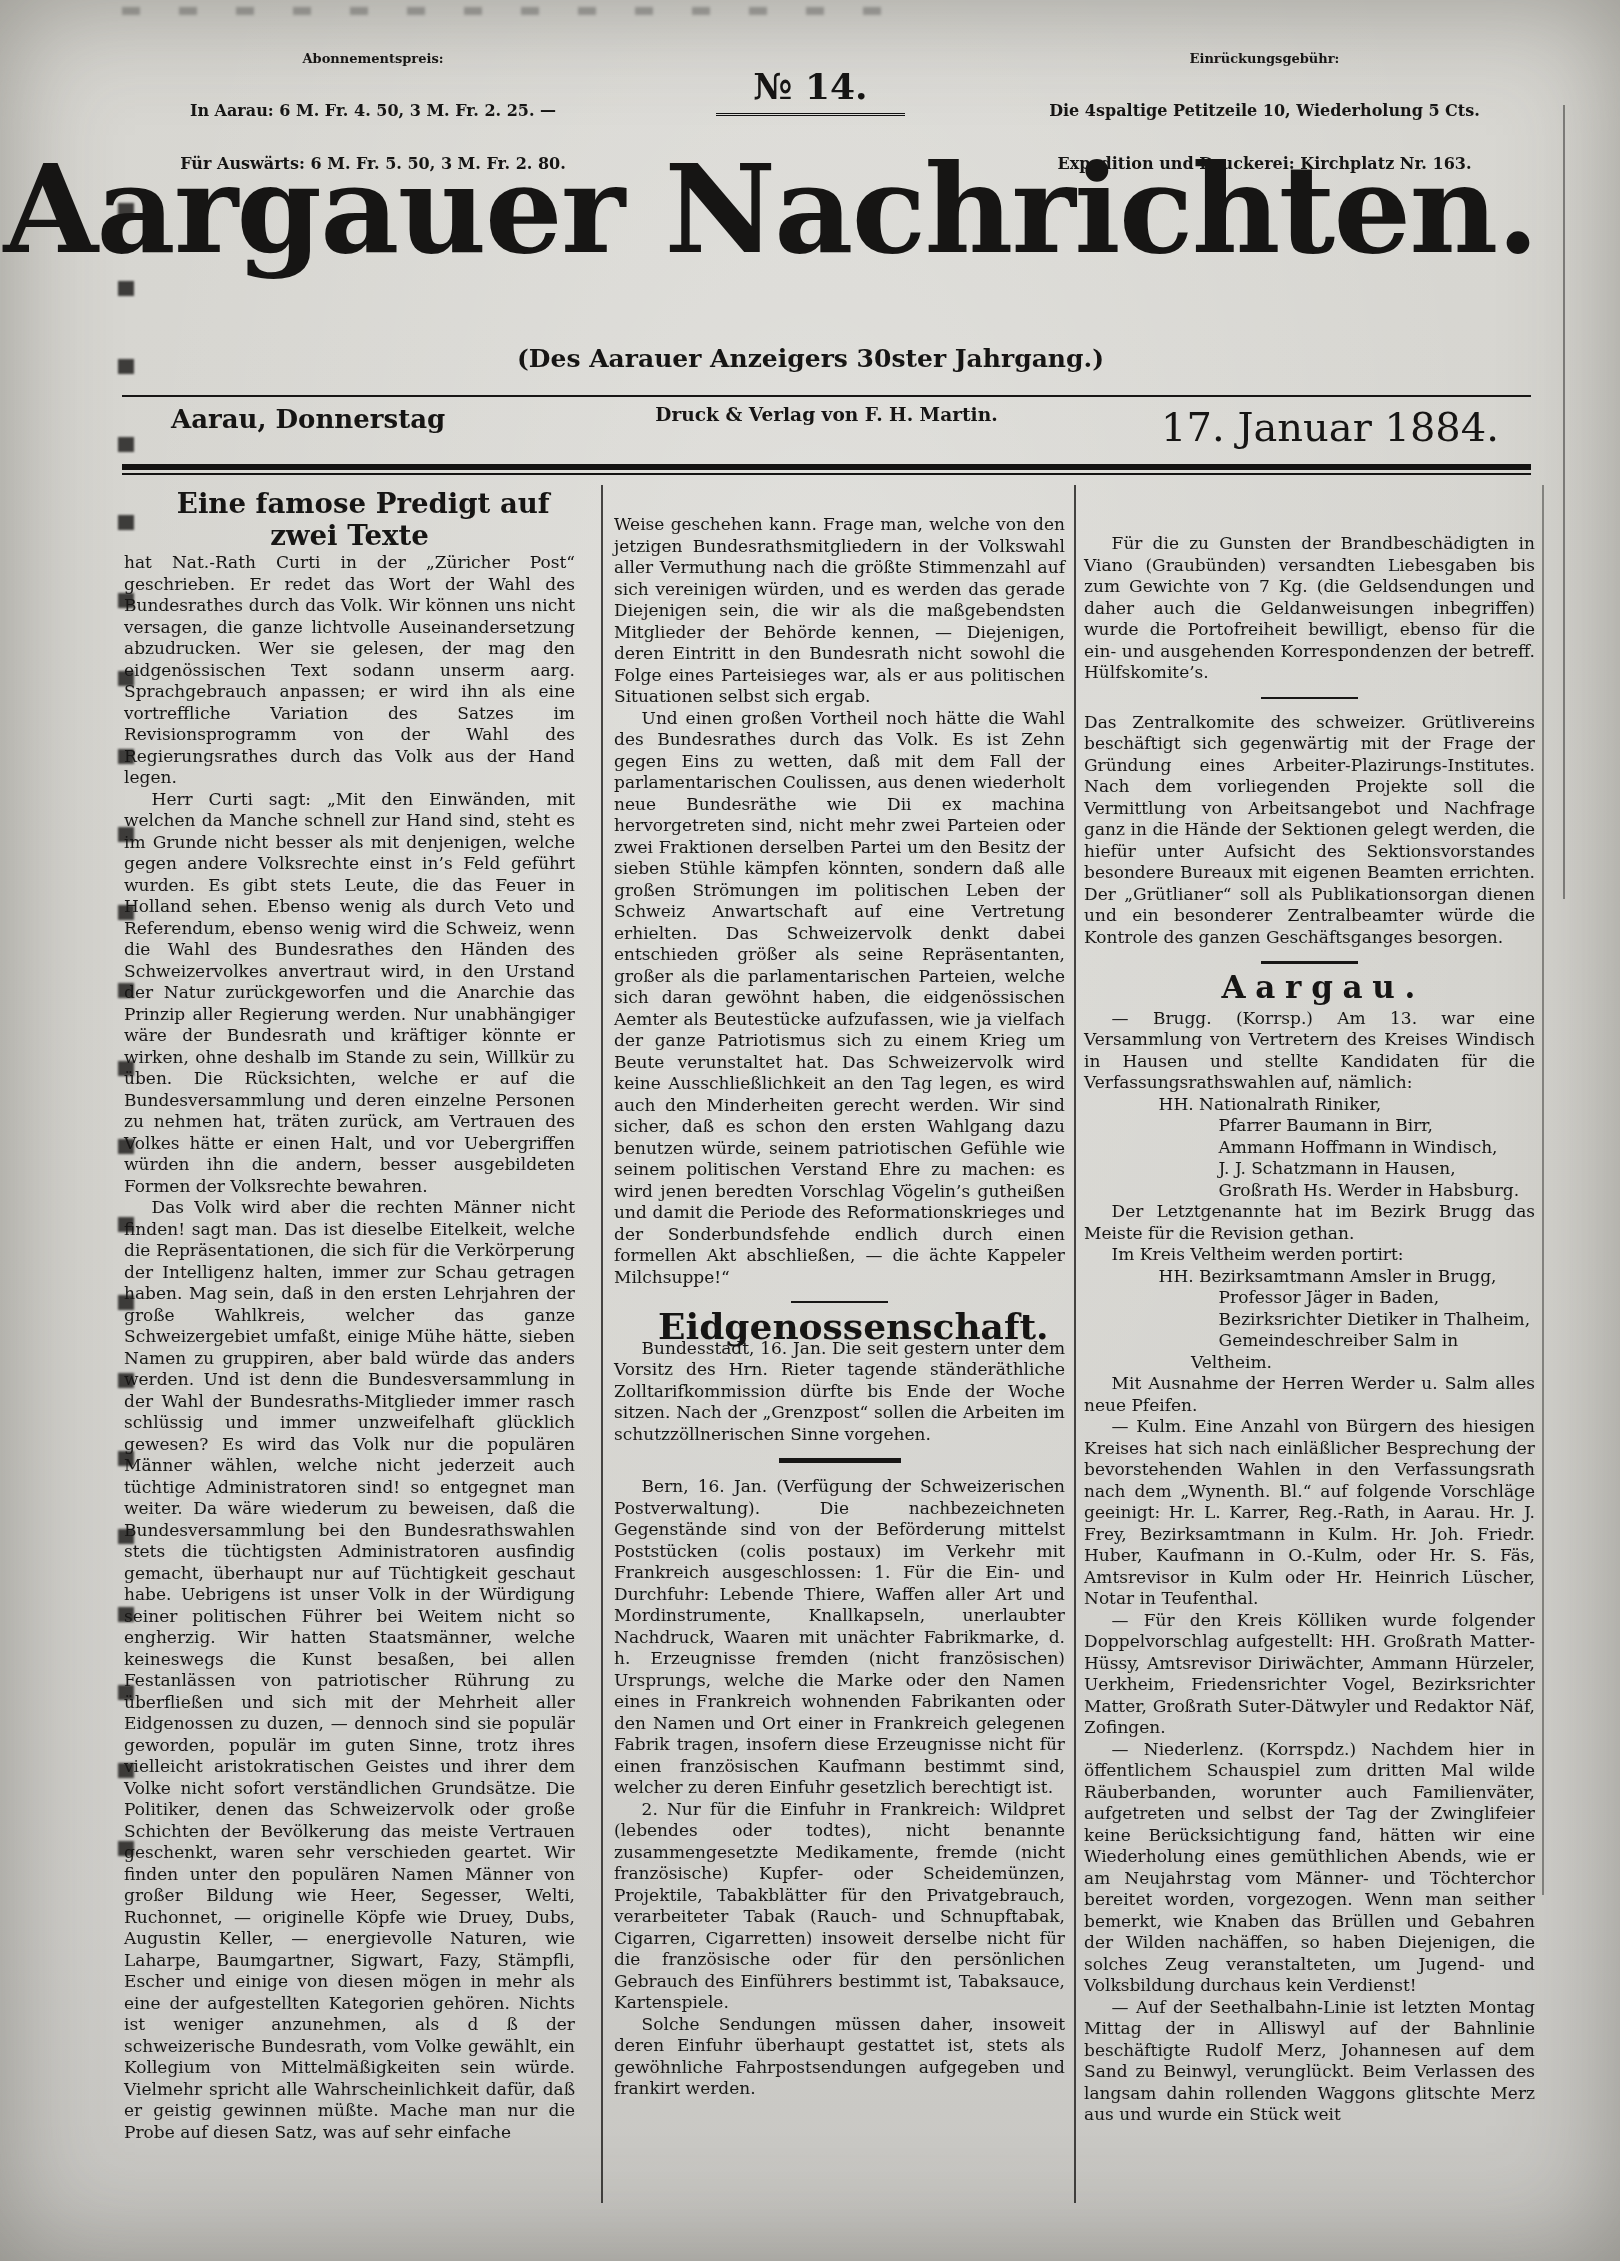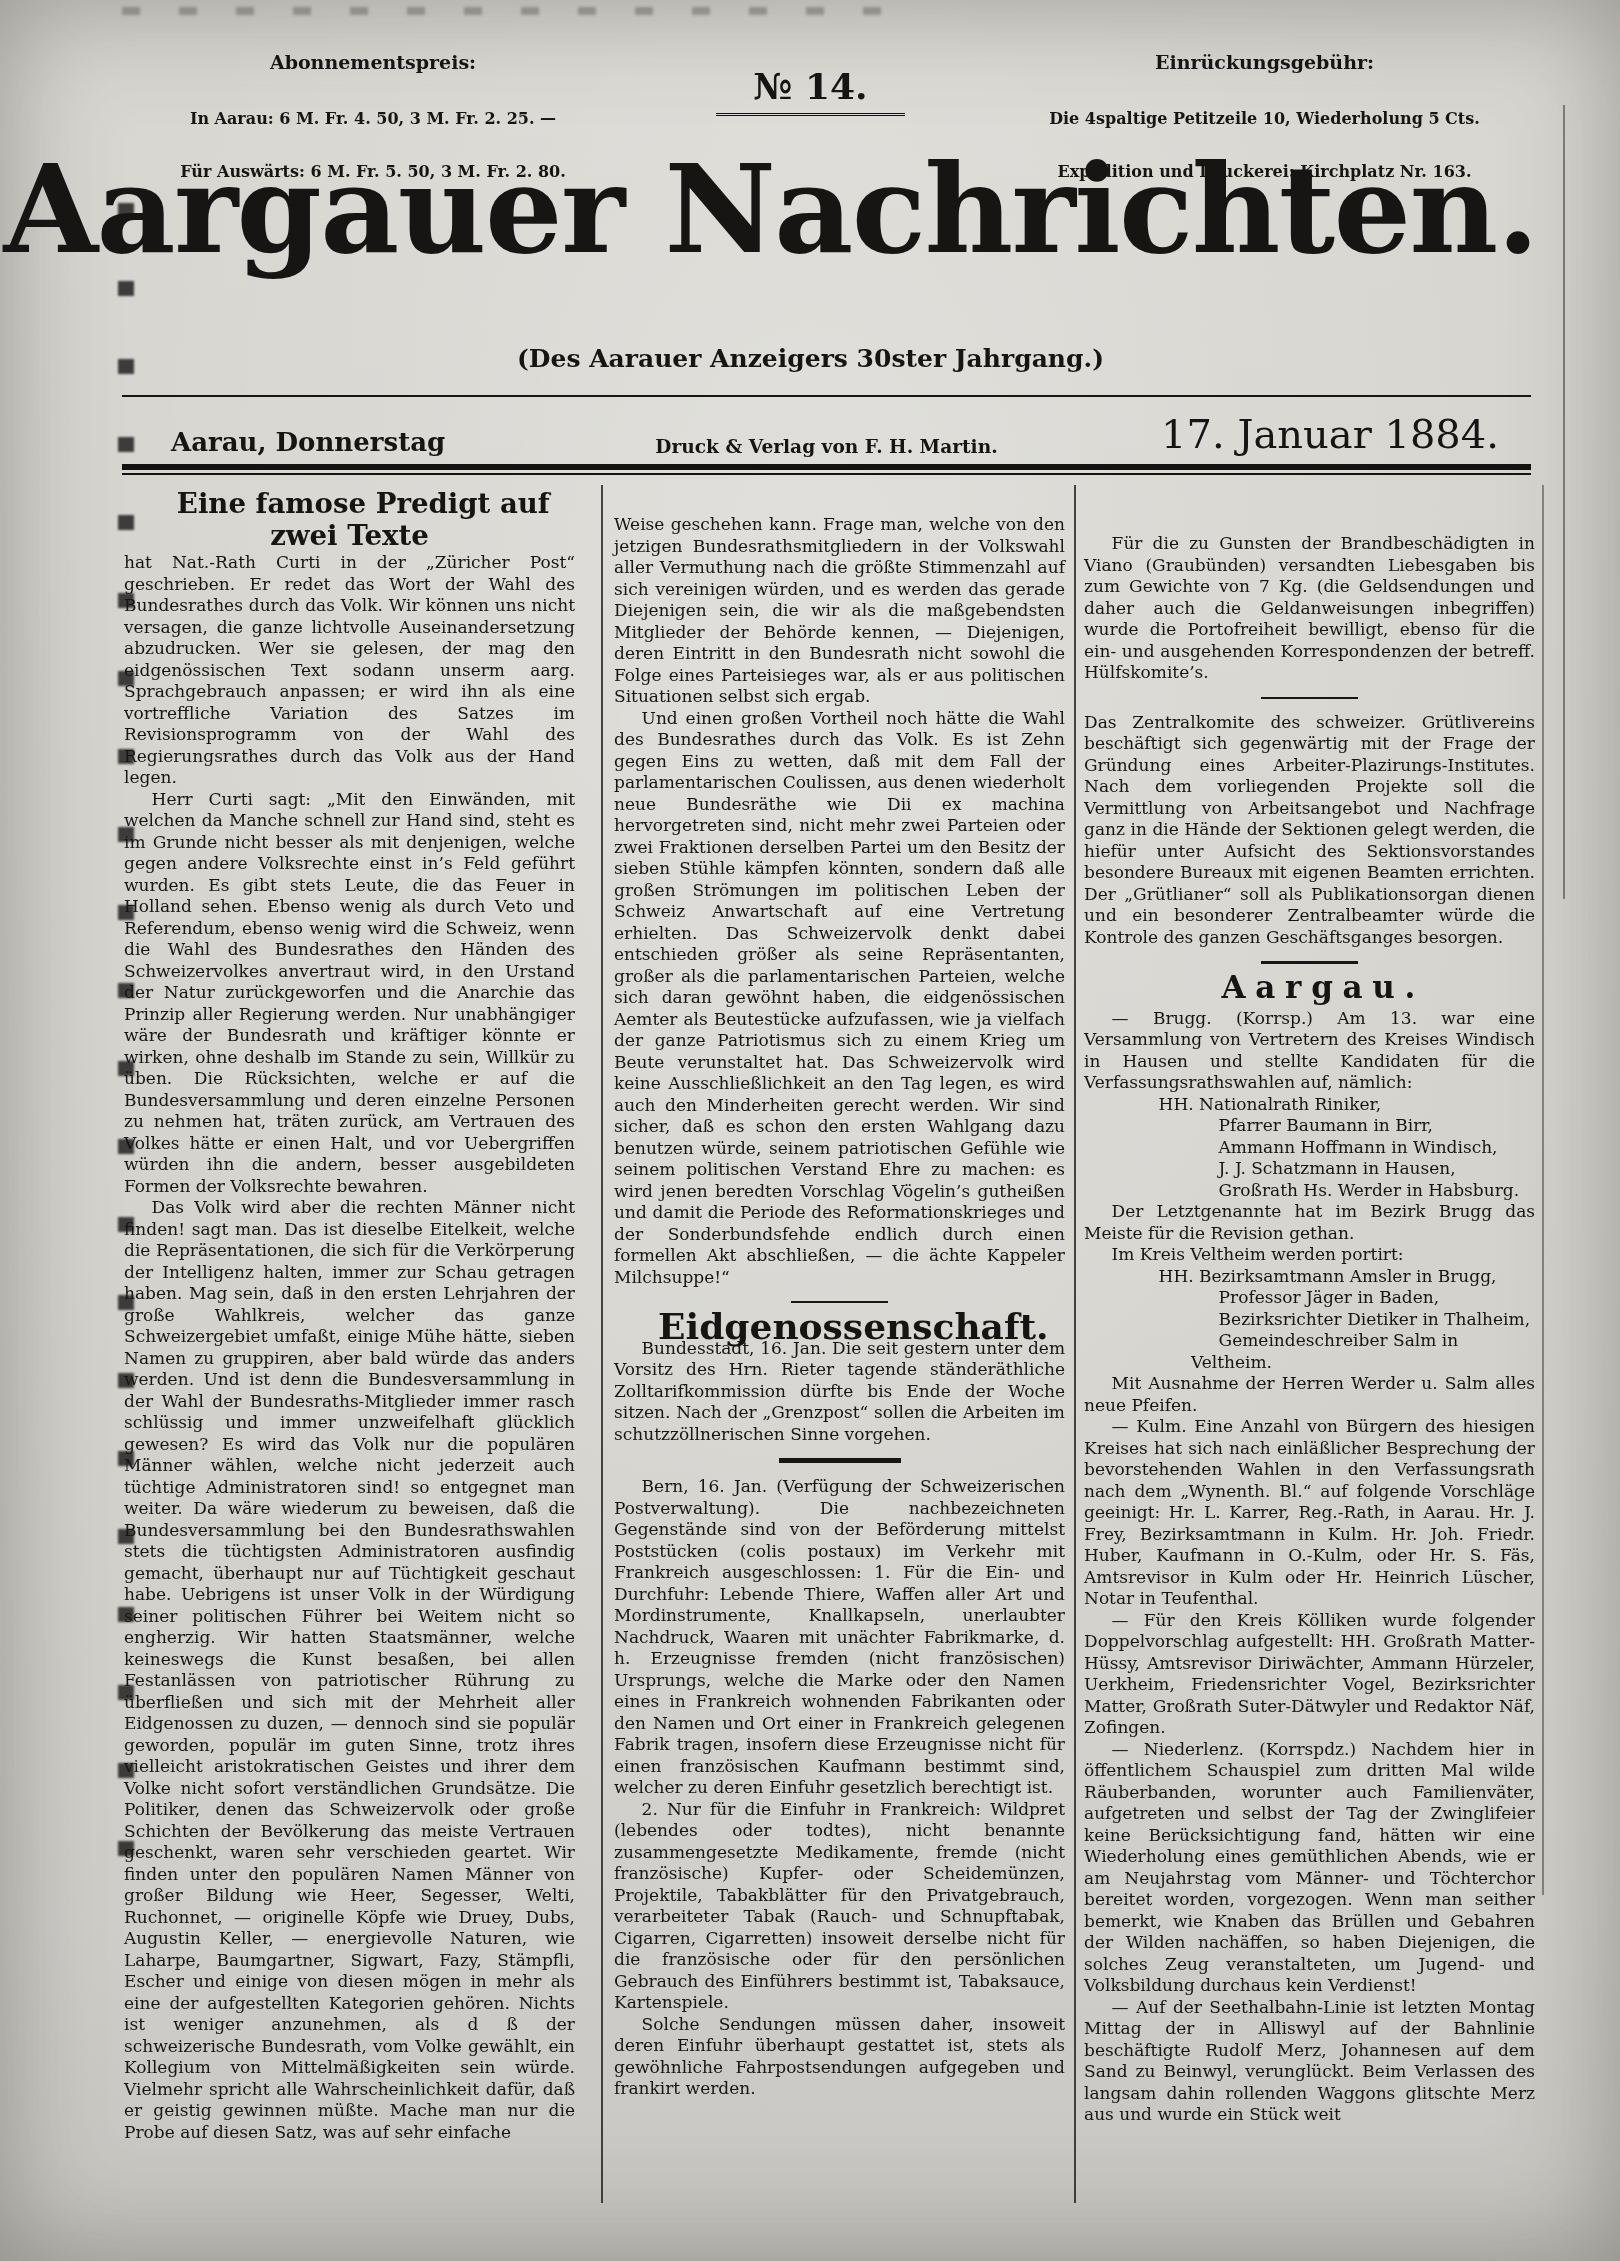--- a/index.html
+++ b/index.html
@@ -16,32 +16,32 @@
   .edge-marks{position:absolute;left:118px;top:174px;width:16px;height:1743px;
     background:repeating-linear-gradient(180deg,rgba(15,15,15,0) 0 29px,rgba(18,17,16,.78) 29px 44px,rgba(15,15,15,0) 44px 78px);
     filter:blur(0.8px);}
   .edge-right{position:absolute;left:1563px;top:105px;width:2.4px;height:794px;background:rgba(25,24,22,.45);}
   .corner-smudge{position:absolute;left:122px;top:6.5px;width:770px;height:8px;
     background:repeating-linear-gradient(90deg,rgba(10,10,10,.5) 0 18px,rgba(0,0,0,0) 18px 57px);filter:blur(1.6px);opacity:.5;}
 
   
   .header-row{position:absolute;top:50px;left:122px;width:1410px;display:flex;justify-content:space-between;align-items:flex-start;}
   .mini{font-weight:bold;line-height:1.35;}
-  .mini .t{font-size:19px;text-align:center;}
+  .mini .t{font-size:13px;text-align:center;}
   .mini .l{font-size:16px;white-space:nowrap;margin-top:32px;}
   .mini-left{width:502px;text-align:center;}
   .mini-right{width:535px;text-align:center;}
   .issue-no{margin-top:14.6px;font-size:36px;font-weight:bold;border-bottom:3.2px double #111;padding:0 37px 6.5px 37px;}
 
   .masthead{position:absolute;top:122px;left:0;width:1541px;text-align:center;
     font-size:122px;font-weight:bold;line-height:174px;letter-spacing:-1.6px;white-space:nowrap;}
   .subtitle{position:absolute;top:344px;left:0;width:1621px;text-align:center;font-size:25px;font-weight:bold;}
 
   .rule-thin{position:absolute;left:122px;width:1409px;height:2.4px;background:#171615;}
-  .dateline{position:absolute;top:404px;left:122px;width:1409px;height:53px;display:flex;align-items:flex-end;}
+  .dateline{position:absolute;top:404px;left:122px;width:1409px;height:53px;display:flex;align-items:flex-start;}
   .dl-left{width:33%;font-size:26px;font-weight:bold;padding-left:49px;box-sizing:border-box;}
   .dl-center{width:34%;font-size:18.6px;font-weight:bold;text-align:center;}
   .dl-right{width:33%;font-size:40px;font-weight:normal;text-align:right;padding-right:32px;box-sizing:border-box;}
   .rule-heavy{position:absolute;left:122px;width:1409px;height:5.7px;background:#141312;}
   .rule-heavy2{position:absolute;left:122px;width:1409px;height:1.6px;background:#141312;}
 
   
   .col{position:absolute;top:488px;width:451px;text-align:justify;font-size:17px;line-height:21.5px;}
   .col p{margin:0;text-indent:27.6px;}
   .col p.noindent{text-indent:0;}

